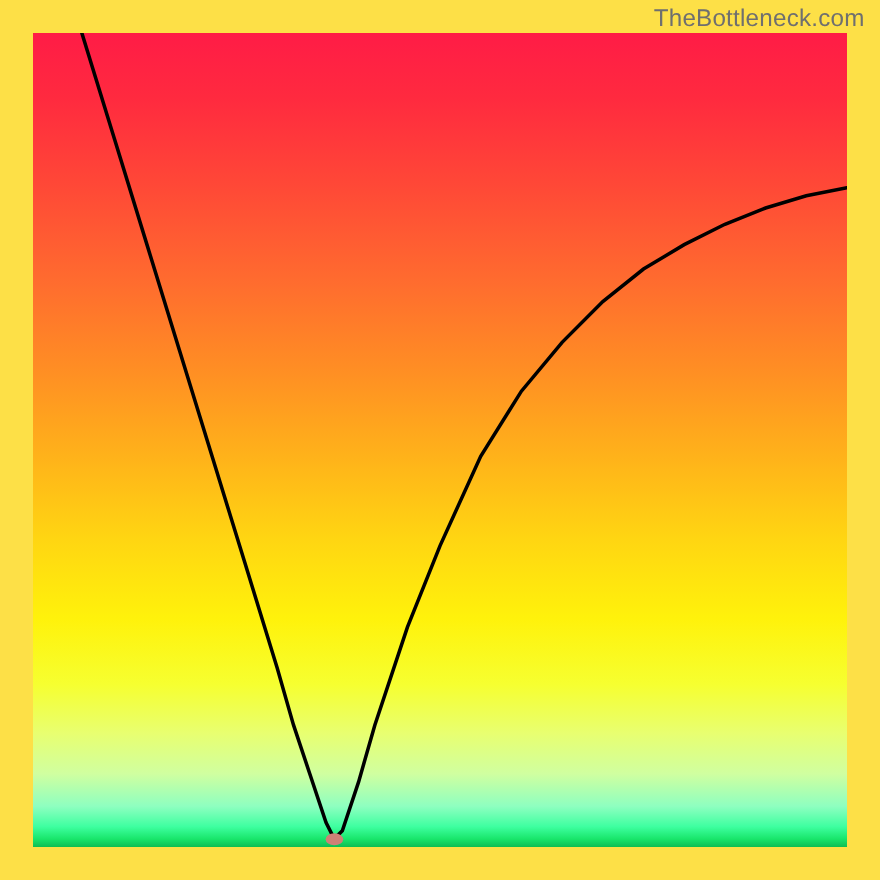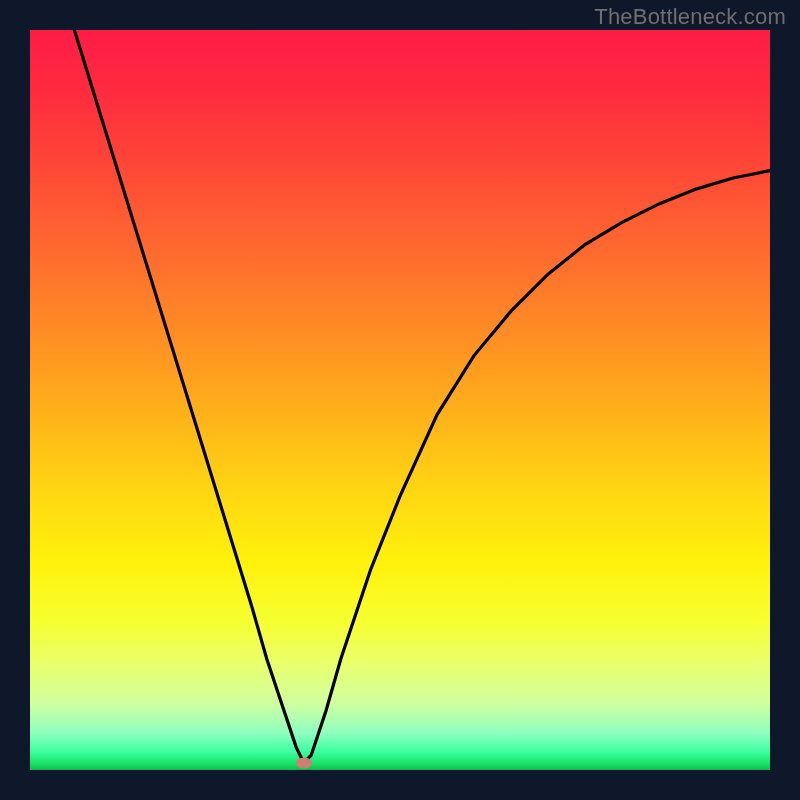--- a/index.html
+++ b/index.html
@@ -8,21 +8,21 @@
     width: 800px;
     height: 800px;
     background: #000;
     overflow: hidden;
     font-family: Arial, Helvetica, sans-serif;
   }
   .frame {
     position: relative;
     width: 800px;
     height: 800px;
-    background: #0f172a;
+    background: #fde047;
   }
   .watermark {
     position: absolute;
     top: 4px;
     right: 14px;
     color: #6f6f6f;
     font-size: 22px;
     font-weight: 500;
     letter-spacing: 0.2px;
     user-select: none;

